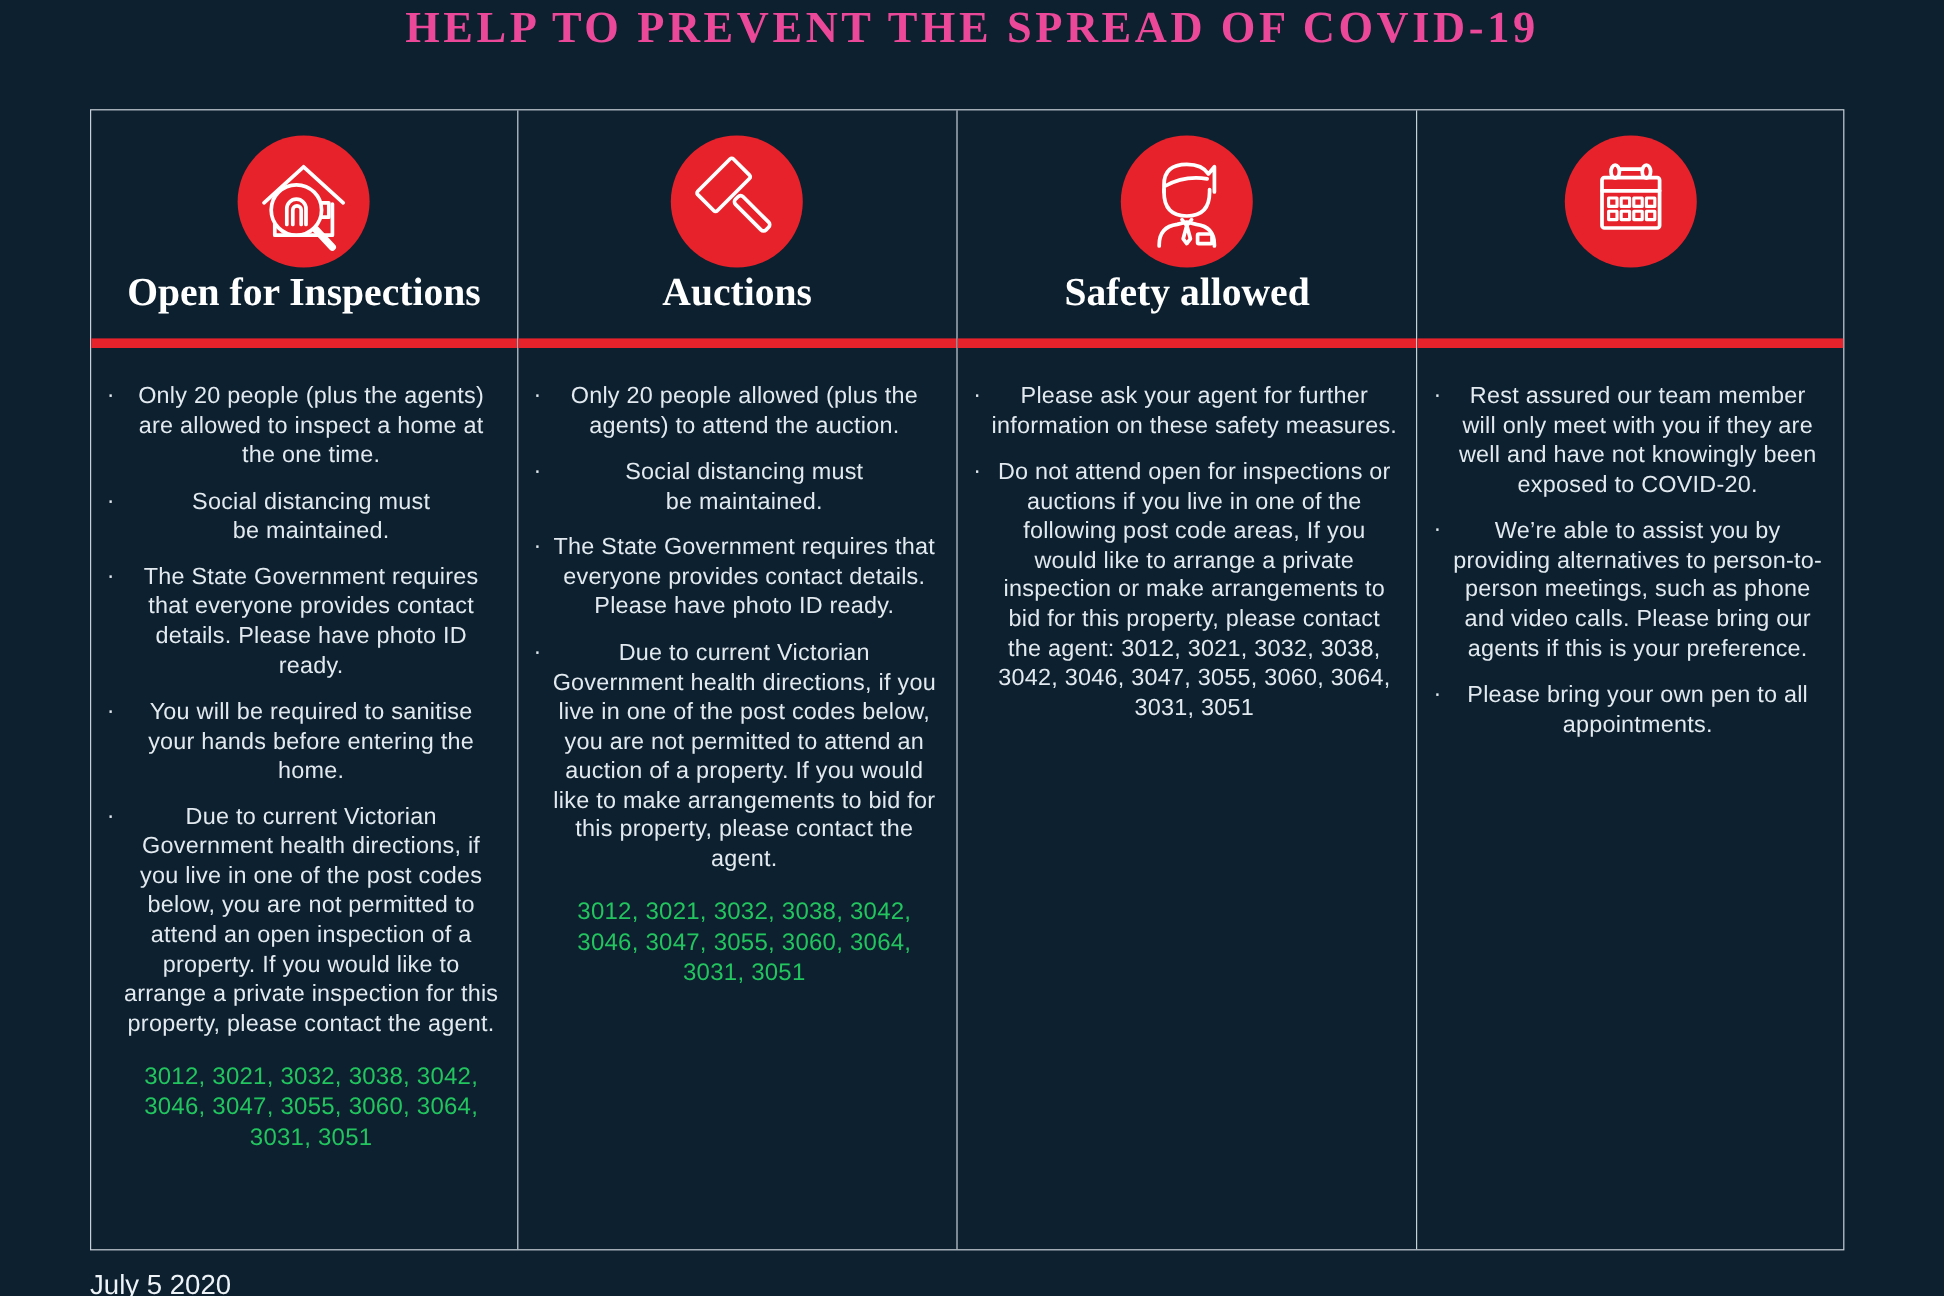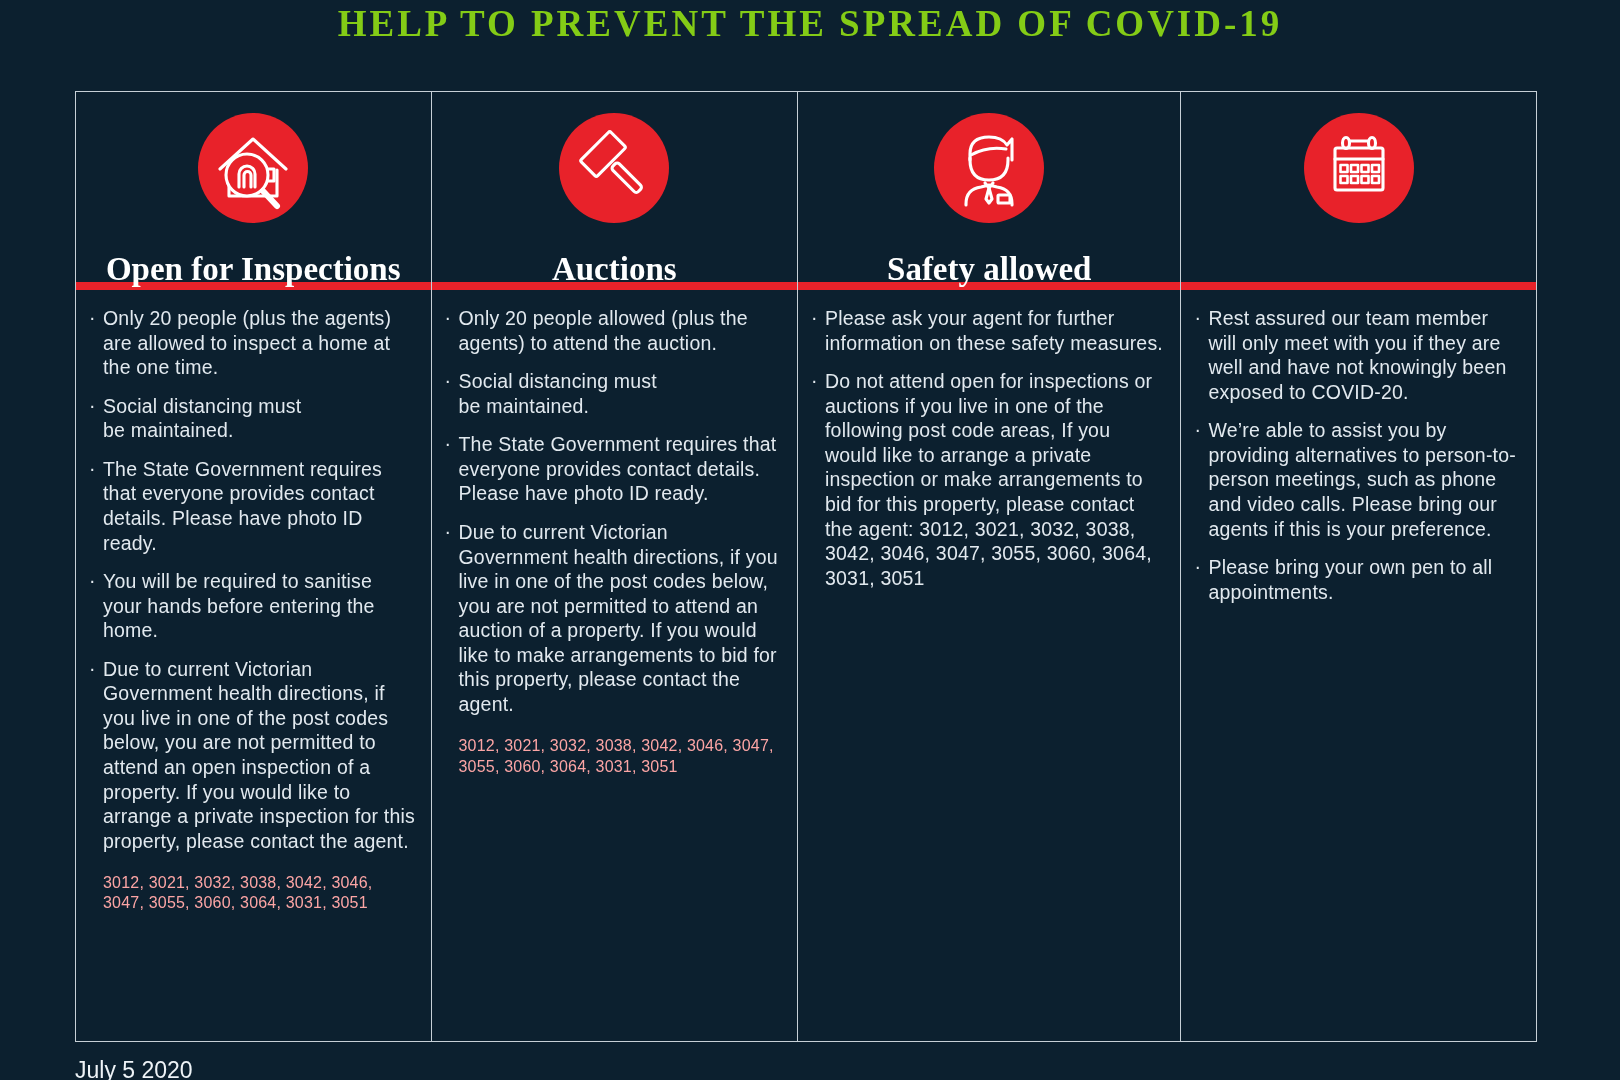--- a/index.html
+++ b/index.html
@@ -11,21 +11,21 @@
     font-family:"Liberation Sans", sans-serif;
     color:#e2e9ef;
   }
   .title {
     position:absolute; top:2px; left:0; width:100%;
     text-align:center;
     font-family:"Liberation Serif", serif;
     font-weight:700;
     font-size:37px;
     letter-spacing:3px;
-    color:#84cc16;
+    color:#ec4899;
   }
   .grid {
     position:absolute; left:75px; top:91px;
     width:1462px; height:951px;
     border:1.5px solid #c7d0d7;
     display:grid;
     grid-template-columns:355fr 367fr 384fr 356fr;
   }
   .col { display:flex; flex-direction:column; min-width:0; }
   .col + .col { border-left:1.5px solid #c7d0d7; }
@@ -36,50 +36,50 @@
   }
   .icon-circle {
     width:110px; height:110px; border-radius:50%;
     background:#e8222a;
     margin-top:21px;
     display:flex; align-items:center; justify-content:center;
     flex:none;
   }
   .icon-circle svg { width:100px; height:100px; }
   .col-heading {
-    margin-top:28px;
+    margin-top:3px;
     font-family:"Liberation Serif", serif;
     font-weight:700;
     font-size:33px;
     color:#ffffff;
     white-space:nowrap;
   }
-  .col-body { padding:16px 15px 0 12px; }
+  .col-body { padding:28px 15px 0 12px;text-align:center; }
   .col-body ul { list-style:none; }
   .col-body li {
     position:relative;
     padding-left:15px;
     margin-bottom:14px;
     font-size:19.5px;
     line-height:1.26;
     letter-spacing:0.2px;
     color:#e2e9ef;
   }
   .col-body li::before {
     content:"·";
     position:absolute; left:1px; top:-1px;
   }
   .col-body li span { white-space:pre-line; }
   .postcodes {
     padding-left:15px;
     margin-top:20px;
-    font-size:16px;
+    font-size:20px;
     line-height:1.26;
     letter-spacing:0.2px;
-    color:#fca5a5;
+    color:#22c55e;
   }
   .date-footer {
     position:absolute; left:75px; top:1056px;
     font-size:23px; line-height:28px;
     color:#eef3f7;
   }
   svg { fill:none; stroke:#ffffff; stroke-width:3.1; stroke-linecap:round; stroke-linejoin:round; }
 </style>
 </head>
 <body>

